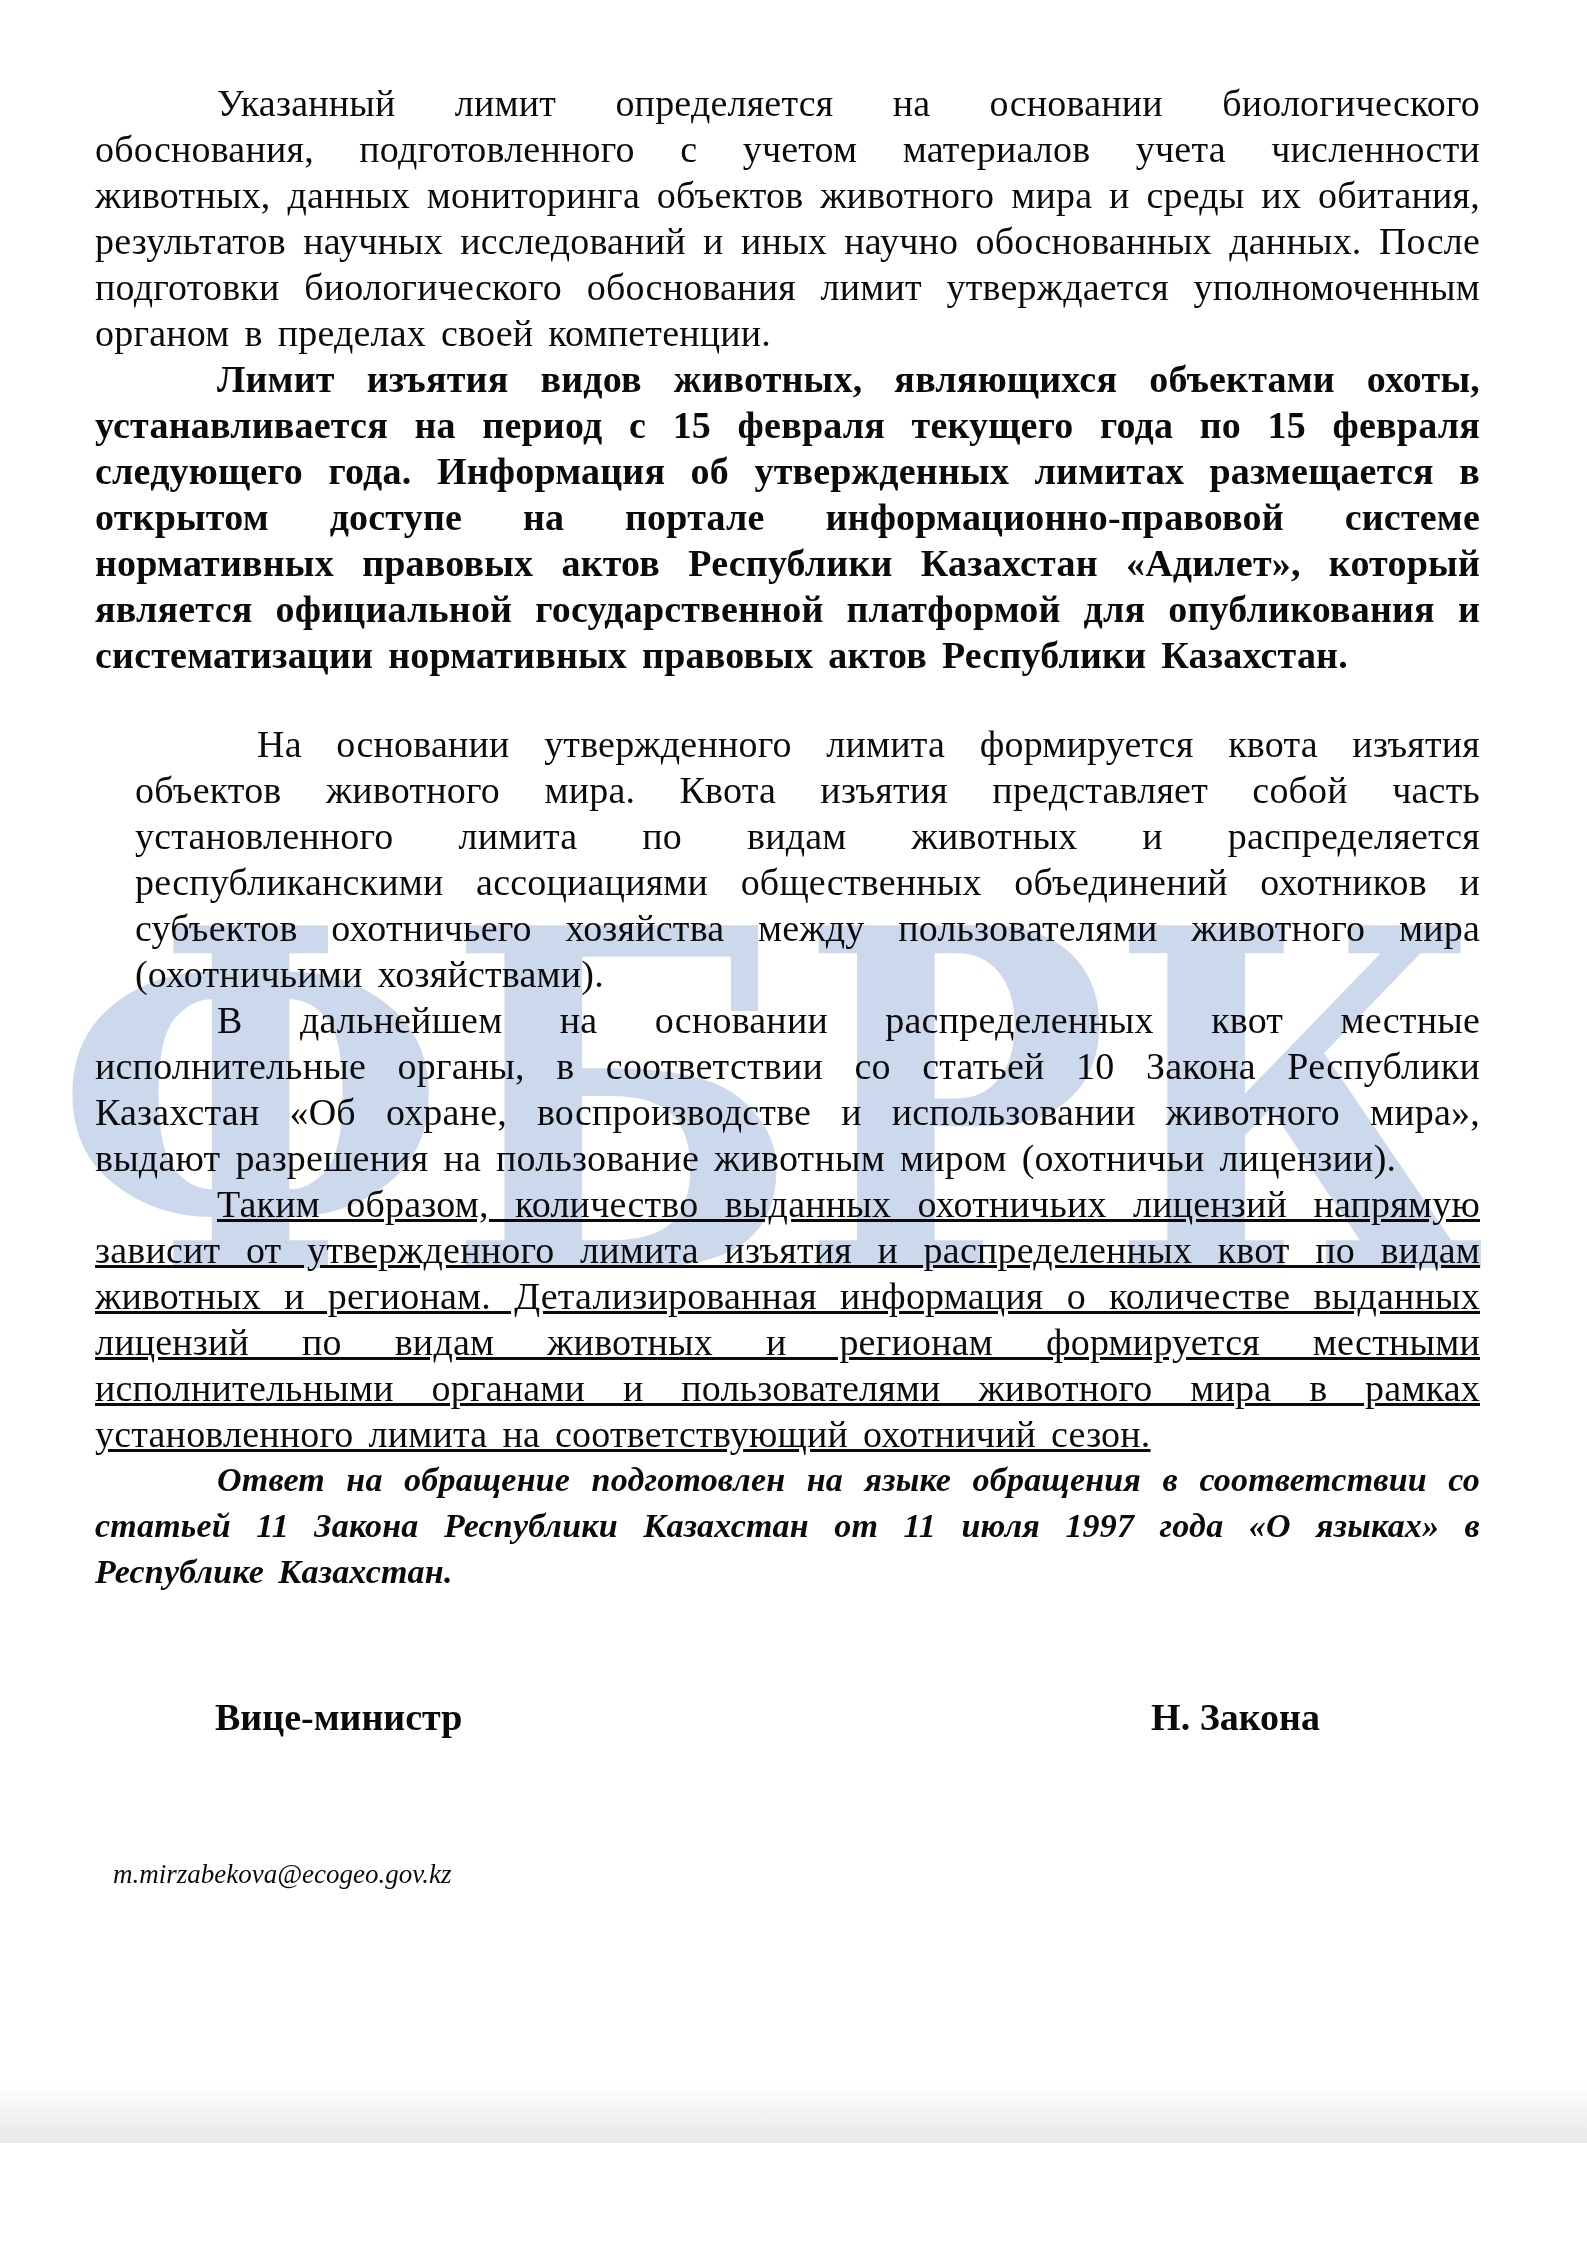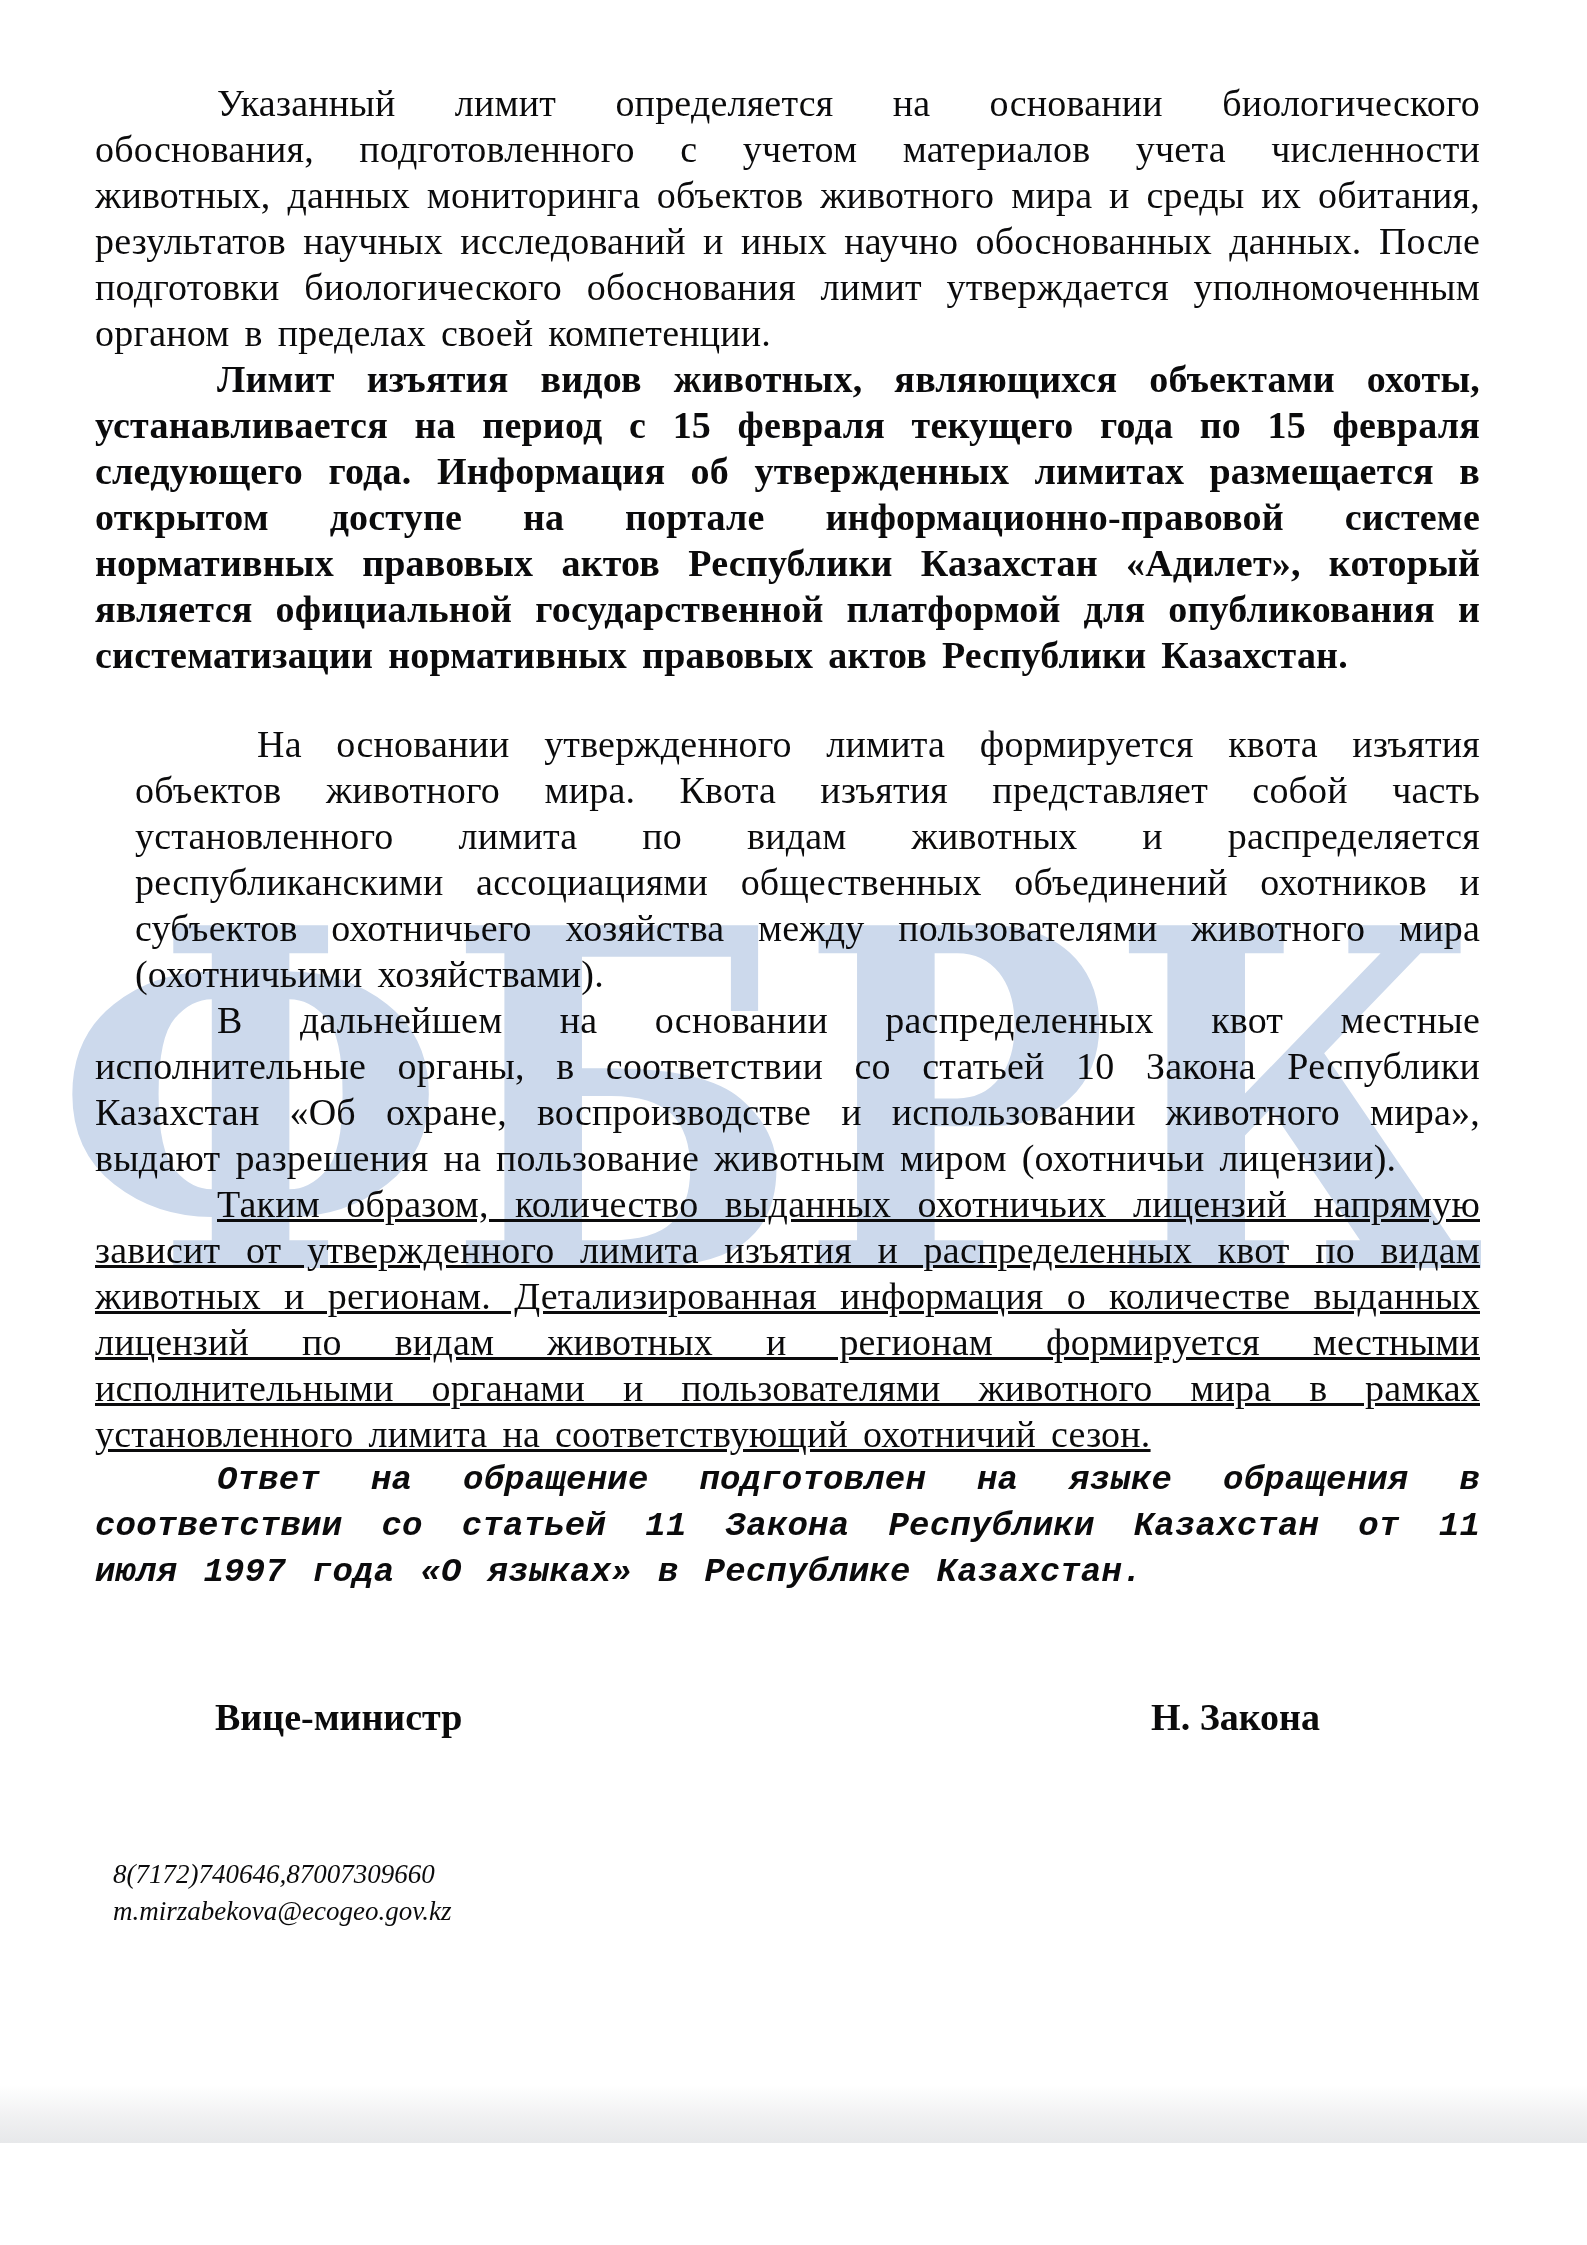--- a/index.html
+++ b/index.html
@@ -43,21 +43,21 @@
     font-size:34px;
     line-height:46px;
     word-spacing:0.16em;
   }
   
   .paragraphs p:nth-of-type(1){min-height:276px;}
   .paragraphs p:nth-of-type(2){min-height:322px;margin-bottom:43px;font-weight:bold;}
   .paragraphs p:nth-of-type(3){min-height:276px;margin-left:40px;}
   .paragraphs p:nth-of-type(4){min-height:184px;}
   .paragraphs p:nth-of-type(5){min-height:276px;text-decoration:underline;}
-  .paragraphs p:nth-of-type(6){min-height:138px;font-family:Liberation Mono, monospace;}
+  .paragraphs p:nth-of-type(6){min-height:138px;}
   .paragraphs p:nth-of-type(7){min-height:138px;}
 
   .signature-row{
     display:flex;
     align-items:baseline;
     margin-top:96px;
     font-size:38px;
     font-weight:bold;
     line-height:53px;
   }
@@ -104,20 +104,19 @@
         <p class="normal">Таким образом, количество выданных охотничьих лицензий напрямую зависит от утвержденного лимита изъятия и распределенных квот по видам животных и регионам. Детализированная информация о количестве выданных лицензий по видам животных и регионам формируется местными исполнительными органами и пользователями животного мира в рамках установленного лимита на соответствующий охотничий сезон.</p>
         <p class="emphasis">Ответ на обращение подготовлен на языке обращения в соответствии со статьей 11 Закона Республики Казахстан от 11 июля 1997 года «О языках» в Республике Казахстан.</p>
       </div>
 
     <div class="signature-row">
       <span class="signature-role">Вице-министр</span>
       <span class="signature-name">Н. Закона</span>
     </div>
 
     <div class="footer" id="footer">
-        <div>8(7172)740646,87007309660</div>
         <div>m.mirzabekova@ecogeo.gov.kz</div>
       </div>
 
   </div>
 
   <div class="scan-edge"></div>
 </div>
 
 </body></html>

